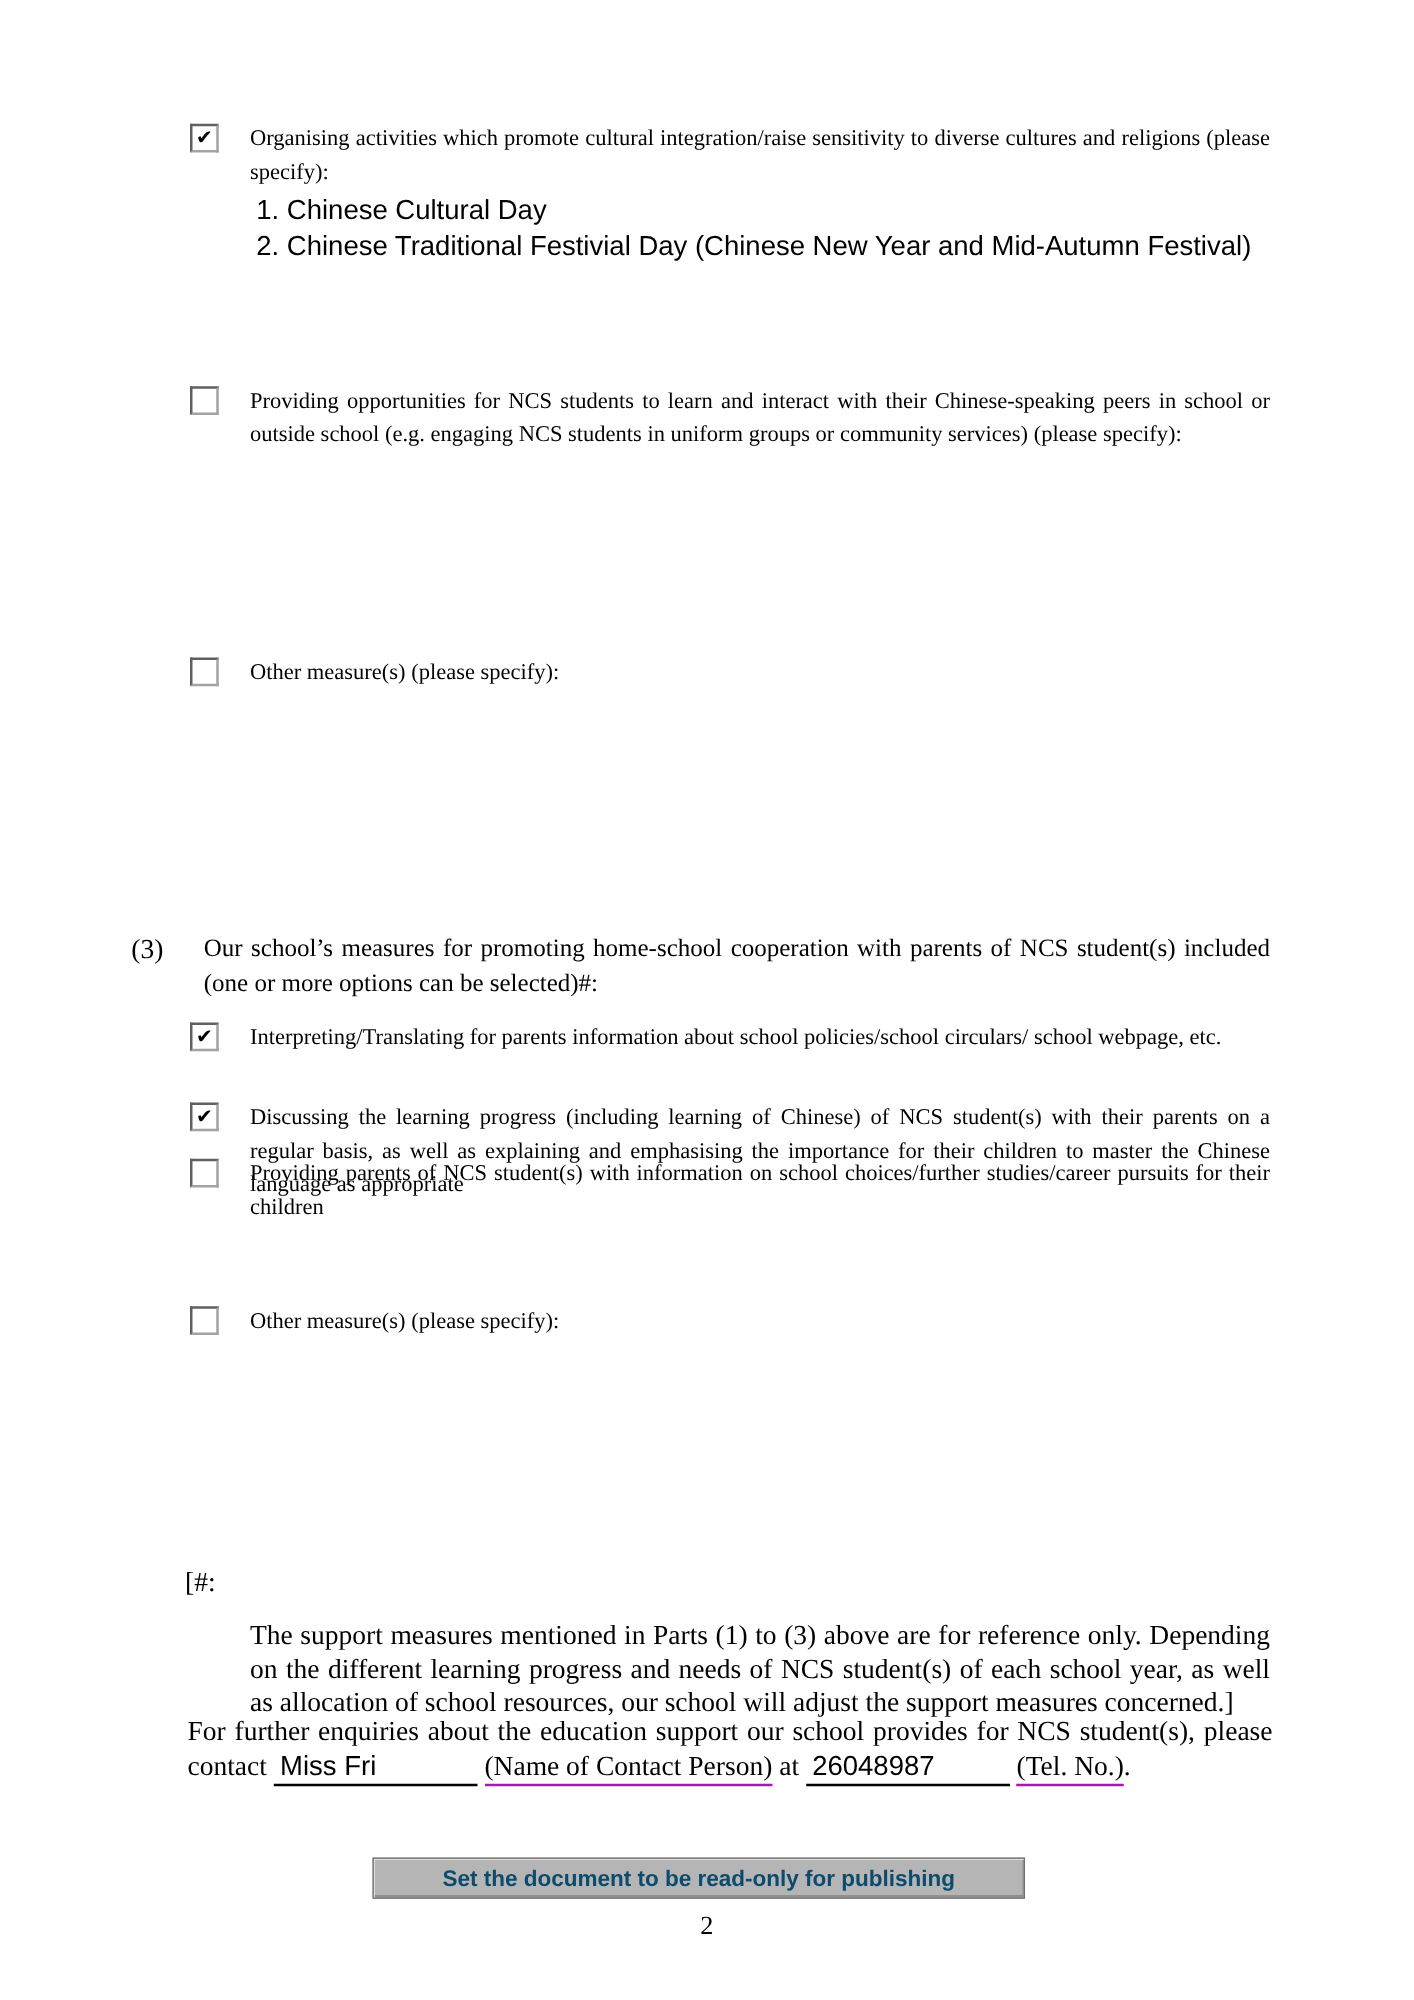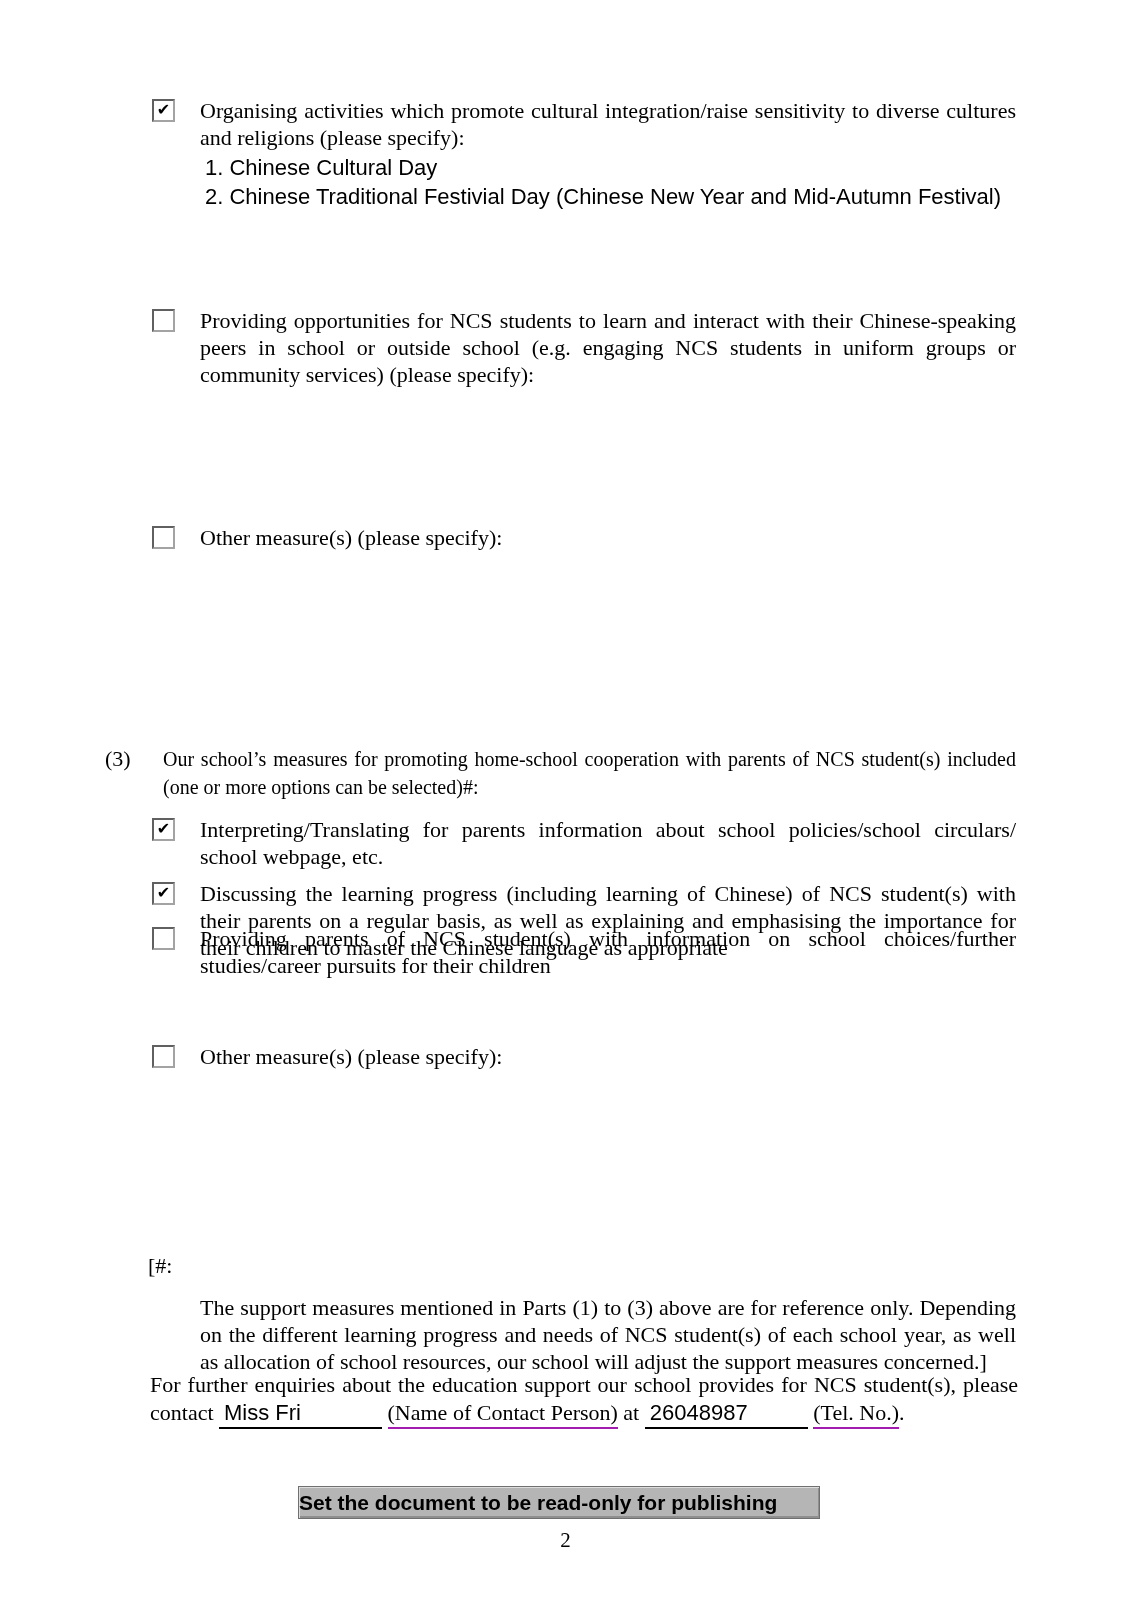--- a/index.html
+++ b/index.html
@@ -23,21 +23,21 @@
     border-color:#606060 #a3a3a3 #a3a3a3 #606060;
     font-family:"DejaVu Sans", sans-serif;
     font-size:16px; font-weight:bold;
     line-height:18px; text-align:center;
     color:#000;
     cursor:pointer;
   }
   .cbtext {
     margin-left:25px;
     width:816px;
-    font-size:22px;
+    font-size:18px;
     line-height:27px;
     text-align:justify;
   }
   .answers {
     position:absolute;
     left:205px;
     font-family:"Liberation Sans", sans-serif;
     font-size:22px;
     line-height:29px;
     white-space:nowrap;
@@ -63,23 +63,23 @@
   .fill-tel  { width:163px; }
   .cap { display:inline-block; border-bottom:2px solid #a21caf; }
   .pubbtn {
     position:absolute;
     left:298px; top:1486px;
     width:522px; height:33px;
     background:#b5b5b5;
     border:1px solid #707070;
     box-shadow: inset 1px 1px 0 #dedede, inset -1px -2px 0 #8f8f8f;
     font-family:"Liberation Sans", sans-serif;
-    font-size:21px; font-weight:600;
-    color:#000000;
-    text-align:left; line-height:30px;
+    font-size:18px; font-weight:600;
+    color:#0c4a6e;
+    text-align:center; line-height:30px;
     cursor:pointer;
     display:block;
   }
   .pagenum {
     position:absolute; left:0; top:1528px; width:100%;
     text-align:center; font-size:21px;
   }
 </style>
 </head>
 <body>

